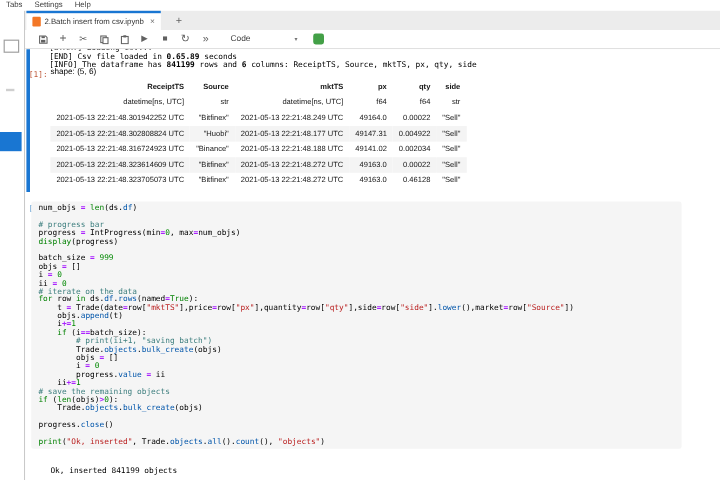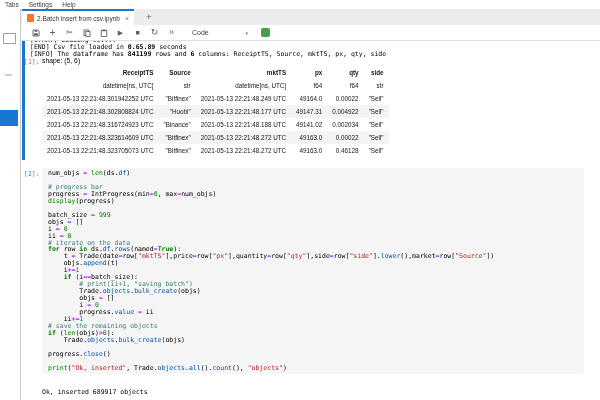--- a/index.html
+++ b/index.html
@@ -36,38 +36,38 @@
   .tb svg{display:block;margin:0 auto}
   .dropdown{display:flex;align-items:center;justify-content:space-between;width:56px;
             margin-left:8px;font-size:7px;color:#424242}
   .chev{font-size:5px;color:#757575}
   .kbadge{width:9px;height:9px;border-radius:2px;background:var(--kernel_badge);margin-left:5px}
 
   
   .content{position:absolute;top:41px;left:21px;right:0;bottom:0;background:#fff;overflow:hidden}
   .collapser{position:absolute;left:1px;top:-3px;width:3px;height:122px;background:var(--accent)}
 
-  .stdout{position:absolute;left:9px;top:-4px;font-size:6.5px;line-height:7.2px;
+  .stdout{position:absolute;left:20px;top:-4px;font-size:6.5px;line-height:7.2px;
           white-space:pre;color:#000}
   .stdout .tk-b{font-weight:bold}
 
   .prompt-out{position:absolute;left:3px;top:17px;font-size:6.5px;color:var(--out_prompt)}
   .shape-label{position:absolute;left:21px;top:16px;font-size:6.8px;color:#000}
 
   table.df{position:absolute;left:21px;top:25px;border-collapse:collapse;font-size:6.3px;color:#151515}
   .df th,.df td{padding:3px 5px;text-align:right;font-weight:normal;white-space:nowrap}
   .df thead tr.hrow th{font-weight:bold}
   .df tbody tr:nth-child(even){background:#f4f4f4}
 
-  .cell2{position:absolute;left:21px;top:127px;width:542px;height:206px;
+  .cell2{position:absolute;left:5px;top:127px;width:542px;height:206px;
          background:var(--cell_bg);border-radius:2px}
   .prompt-in{position:absolute;left:3px;top:129px;font-size:6.5px;color:var(--in_prompt)}
   .code{padding:2px 6px;font-family:"DejaVu Sans Mono",monospace;font-size:6.5px;
         line-height:6.95px;white-space:pre;color:#000}
-  .tk-kw{color:var(--keyword);font-weight:bold}
+  .tk-kw{color:var(--keyword);font-weight:normal}
   .tk-bi{color:var(--keyword)}
   .tk-st{color:var(--string)}
   .tk-cm{color:var(--comment);}
   .tk-nu{color:var(--number)}
   .tk-op{color:var(--operator);font-weight:bold}
   .tk-pr{color:var(--property)}
   .tk-tx{color:#000}
 
   .final-output{position:absolute;left:21px;top:347px;font-size:6.5px;color:#000;white-space:pre}
 </style>
@@ -197,14 +197,14 @@
           <td>"Sell"</td>
         </tr>
       </tbody>
     </table>
 
   <div class="prompt-in mono">[2]:</div>
   <div class="cell2">
     <div class="code"><div><span class="tk-tx">num_objs </span><span class="tk-op">=</span><span class="tk-tx"> </span><span class="tk-bi">len</span><span class="tk-tx">(ds.</span><span class="tk-pr">df</span><span class="tk-tx">)</span></div><div>&nbsp;</div><div><span class="tk-cm"># progress bar</span></div><div><span class="tk-tx">progress </span><span class="tk-op">=</span><span class="tk-tx"> IntProgress(min</span><span class="tk-op">=</span><span class="tk-nu">0</span><span class="tk-tx">, max</span><span class="tk-op">=</span><span class="tk-tx">num_objs)</span></div><div><span class="tk-bi">display</span><span class="tk-tx">(progress)</span></div><div>&nbsp;</div><div><span class="tk-tx">batch_size </span><span class="tk-op">=</span><span class="tk-tx"> </span><span class="tk-nu">999</span></div><div><span class="tk-tx">objs </span><span class="tk-op">=</span><span class="tk-tx"> []</span></div><div><span class="tk-tx">i </span><span class="tk-op">=</span><span class="tk-tx"> </span><span class="tk-nu">0</span></div><div><span class="tk-tx">ii </span><span class="tk-op">=</span><span class="tk-tx"> </span><span class="tk-nu">0</span></div><div><span class="tk-cm"># iterate on the data</span></div><div><span class="tk-kw">for</span><span class="tk-tx"> row </span><span class="tk-kw">in</span><span class="tk-tx"> ds.</span><span class="tk-pr">df</span><span class="tk-tx">.</span><span class="tk-pr">rows</span><span class="tk-tx">(named</span><span class="tk-op">=</span><span class="tk-kw">True</span><span class="tk-tx">):</span></div><div><span class="tk-tx">    t </span><span class="tk-op">=</span><span class="tk-tx"> Trade(date</span><span class="tk-op">=</span><span class="tk-tx">row[</span><span class="tk-st">"mktTS"</span><span class="tk-tx">],price</span><span class="tk-op">=</span><span class="tk-tx">row[</span><span class="tk-st">"px"</span><span class="tk-tx">],quantity</span><span class="tk-op">=</span><span class="tk-tx">row[</span><span class="tk-st">"qty"</span><span class="tk-tx">],side</span><span class="tk-op">=</span><span class="tk-tx">row[</span><span class="tk-st">"side"</span><span class="tk-tx">].</span><span class="tk-pr">lower</span><span class="tk-tx">(),market</span><span class="tk-op">=</span><span class="tk-tx">row[</span><span class="tk-st">"Source"</span><span class="tk-tx">])</span></div><div><span class="tk-tx">    objs.</span><span class="tk-pr">append</span><span class="tk-tx">(t)</span></div><div><span class="tk-tx">    i</span><span class="tk-op">+=</span><span class="tk-nu">1</span></div><div><span class="tk-tx">    </span><span class="tk-kw">if</span><span class="tk-tx"> (i</span><span class="tk-op">==</span><span class="tk-tx">batch_size):</span></div><div><span class="tk-tx">        </span><span class="tk-cm"># print(ii+1, "saving batch")</span></div><div><span class="tk-tx">        Trade.</span><span class="tk-pr">objects</span><span class="tk-tx">.</span><span class="tk-pr">bulk_create</span><span class="tk-tx">(objs)</span></div><div><span class="tk-tx">        objs </span><span class="tk-op">=</span><span class="tk-tx"> []</span></div><div><span class="tk-tx">        i </span><span class="tk-op">=</span><span class="tk-tx"> </span><span class="tk-nu">0</span></div><div><span class="tk-tx">        progress.</span><span class="tk-pr">value</span><span class="tk-tx"> </span><span class="tk-op">=</span><span class="tk-tx"> ii</span></div><div><span class="tk-tx">    ii</span><span class="tk-op">+=</span><span class="tk-nu">1</span></div><div><span class="tk-cm"># save the remaining objects</span></div><div><span class="tk-kw">if</span><span class="tk-tx"> (</span><span class="tk-bi">len</span><span class="tk-tx">(objs)</span><span class="tk-op">&gt;</span><span class="tk-nu">0</span><span class="tk-tx">):</span></div><div><span class="tk-tx">    Trade.</span><span class="tk-pr">objects</span><span class="tk-tx">.</span><span class="tk-pr">bulk_create</span><span class="tk-tx">(objs)</span></div><div>&nbsp;</div><div><span class="tk-tx">progress.</span><span class="tk-pr">close</span><span class="tk-tx">()</span></div><div>&nbsp;</div><div><span class="tk-bi">print</span><span class="tk-tx">(</span><span class="tk-st">"Ok, inserted"</span><span class="tk-tx">, Trade.</span><span class="tk-pr">objects</span><span class="tk-tx">.</span><span class="tk-pr">all</span><span class="tk-tx">().</span><span class="tk-pr">count</span><span class="tk-tx">(), </span><span class="tk-st">"objects"</span><span class="tk-tx">)</span></div></div>
   </div>
 
-  <div class="final-output mono">Ok, inserted 689917 objects</div>
+  <div class="final-output mono">Ok, inserted 841199 objects</div>
 </div>
 
 </body></html>

